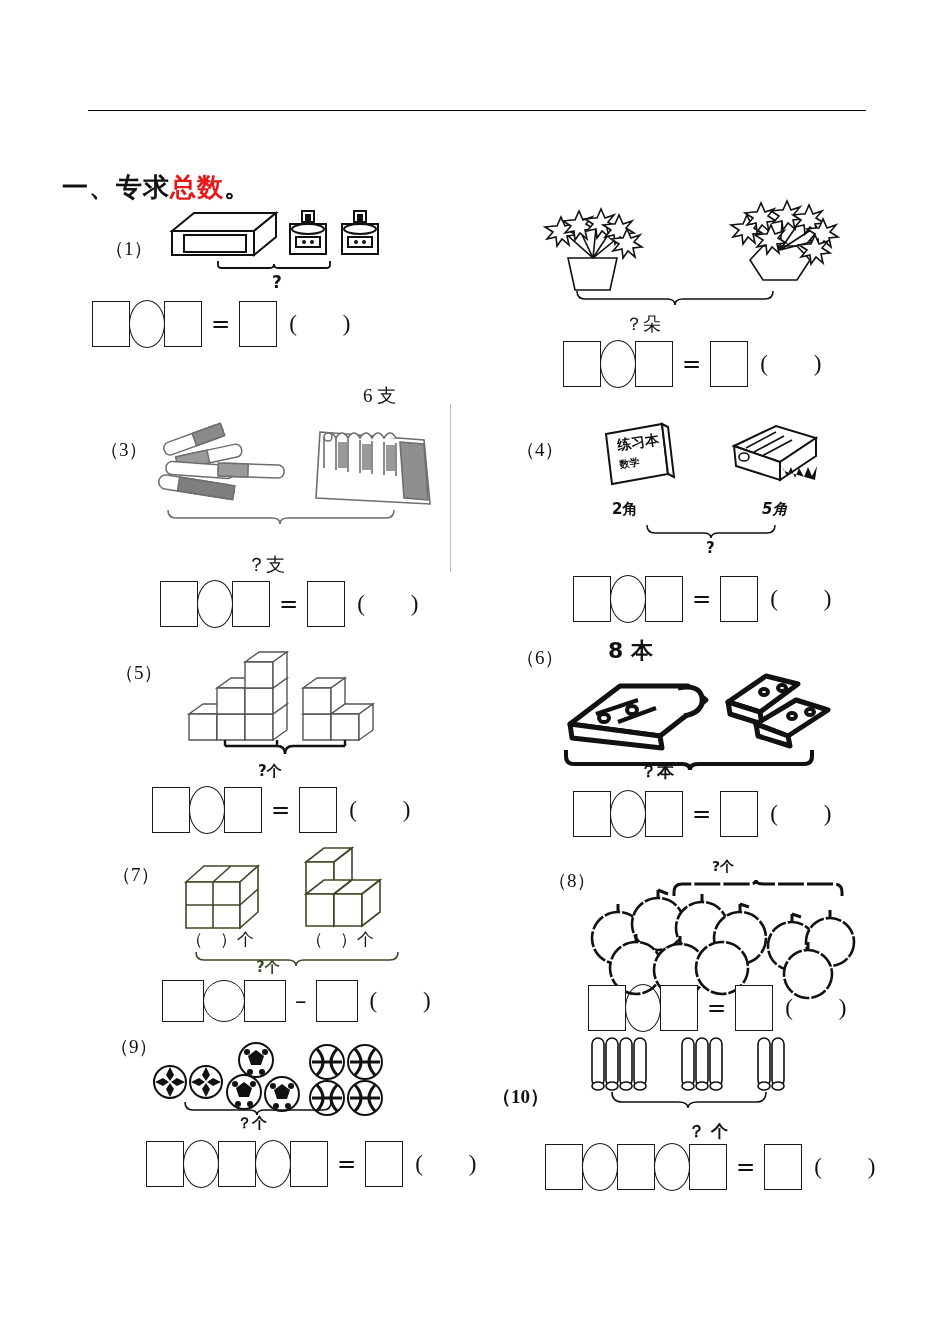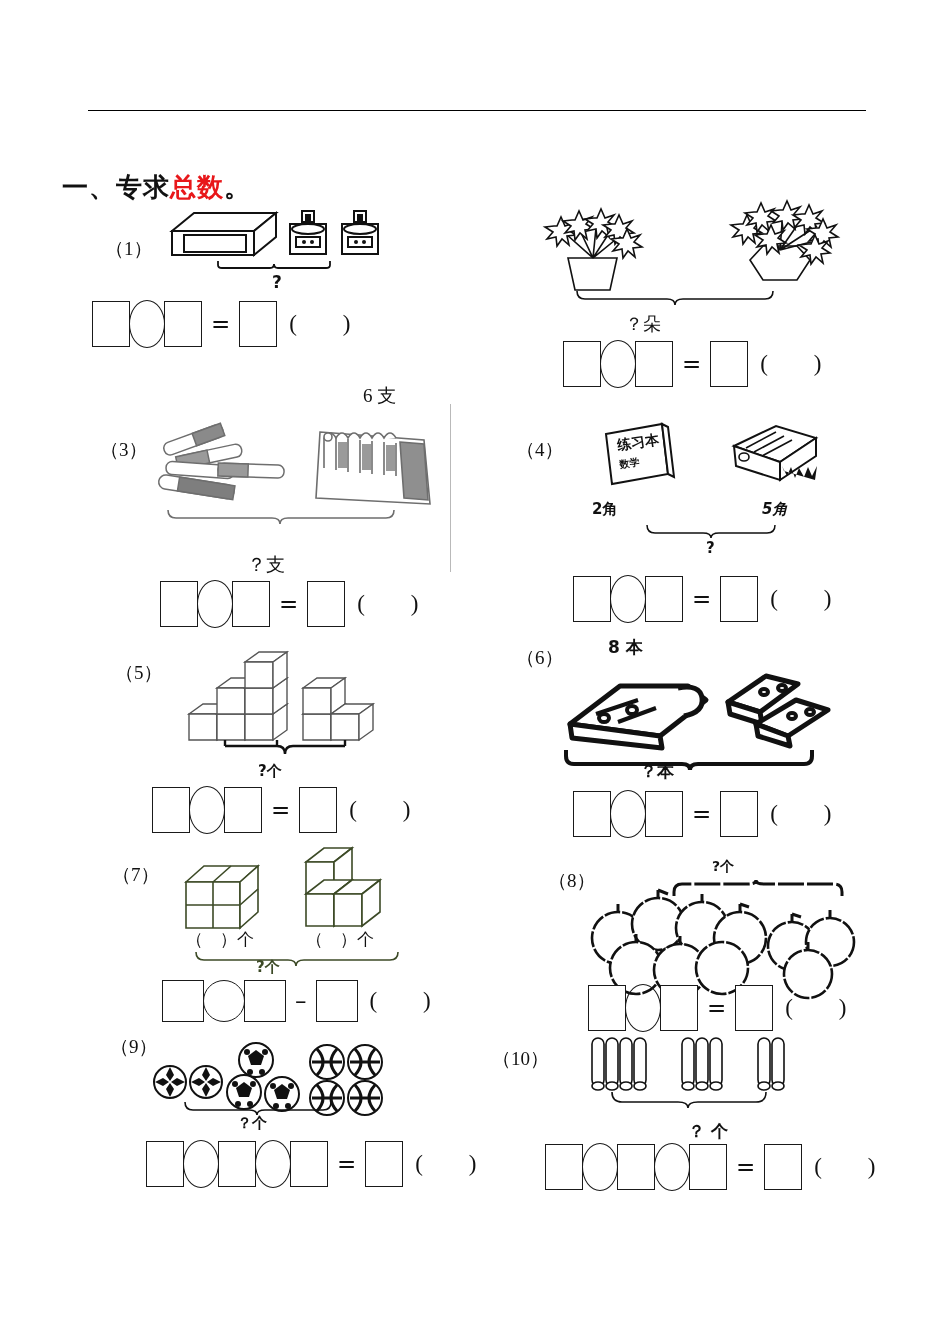--- a/index.html
+++ b/index.html
@@ -219,21 +219,21 @@
       </g>
       <g stroke="#111" stroke-width="1.6" fill="none">
         <path d="M146 30 L176 14 M154 34 L184 18 M162 38 L192 22"></path>
         <ellipse cx="144" cy="39" rx="5" ry="4"></ellipse>
       </g>
       <g fill="#111" stroke="none">
         <path d="M182 48 l5 10 l4 -9 l4 11 l4 -10 l5 9 l4 -10 l4 9 l5 -10 l-2 14 l-31 -9 z"></path>
       </g>
     </svg>
   </div>
-  <div class="lbl bold" style="left:592px;top:500px;">2角</div>
+  <div class="lbl bold" style="left:612px;top:500px;">2角</div>
   <div class="lbl bold" style="left:762px;top:500px;font-style:italic;">5角</div>
   <div class="art" style="left:645px;top:523px;">
     <svg width="140" height="16" viewBox="0 0 140 16">
       <path d="M2 2 q0 8 8 8 h48 q8 0 8 5 q0 -5 8 -5 h48 q8 0 8 -8" fill="none" stroke="#111" stroke-width="1.5"></path>
     </svg>
   </div>
   <div class="lbl bold qmark" style="left:706px;top:539px;font-size:15px;">?</div>
 
   <div class="formula" style="left:573px;top:575px;">
     <span class="bx"></span>
@@ -286,21 +286,21 @@
   <div class="formula" style="left:152px;top:786px;">
     <span class="bx"></span>
     <span class="ov"></span>
     <span class="bx"></span>
     <span class="op">=</span>
     <span class="bx"></span>
     <span class="par">( )</span>
   </div>
 
   <div class="pnum" style="left:516px;top:645px;">（6）</div>
-  <div class="lbl bold" style="left:608px;top:636px;font-size:17px;">8 本</div>
+  <div class="lbl bold" style="left:608px;top:636px;font-size:22px;">8 本</div>
   <div class="art" style="left:560px;top:662px;">
     <svg width="290" height="110" viewBox="0 0 290 110">
       <g fill="#fff" stroke="#111" stroke-width="5" stroke-linejoin="round">
         <path d="M10 62 L60 24 L128 24 L146 38 L100 74 Z"></path>
         <path d="M10 62 L12 76 L102 86 L100 74 Z"></path>
         <path d="M118 26 q22 -4 24 10 q2 14 -18 18"></path>
         <g stroke-width="4">
           <path d="M36 52 L78 38"></path>
             <path d="M58 60 L96 46"></path>
           <ellipse cx="44" cy="56" rx="5" ry="4"></ellipse>
@@ -475,21 +475,21 @@
     <span class="bx"></span>
     <span class="ov"></span>
     <span class="bx"></span>
     <span class="ov"></span>
     <span class="bx"></span>
     <span class="op">=</span>
     <span class="bx"></span>
     <span class="par">( )</span>
   </div>
 
-  <div class="pnum" style="left:492px;top:1046px;">（10）</div>
+  <div class="pnum" style="left:492px;top:1084px;font-weight:bold;">（10）</div>
   <div class="art" style="left:590px;top:1036px;">
     <svg width="250" height="70" viewBox="0 0 250 70">
       <g fill="#fff" stroke="#111" stroke-width="1.6">
         <g>
           <rect x="2" y="2" width="12" height="48" rx="6"></rect>
             <ellipse cx="8" cy="50" rx="6" ry="4"></ellipse>
           <rect x="16" y="2" width="12" height="48" rx="6"></rect>
             <ellipse cx="22" cy="50" rx="6" ry="4"></ellipse>
           <rect x="30" y="2" width="12" height="48" rx="6"></rect>
             <ellipse cx="36" cy="50" rx="6" ry="4"></ellipse>

